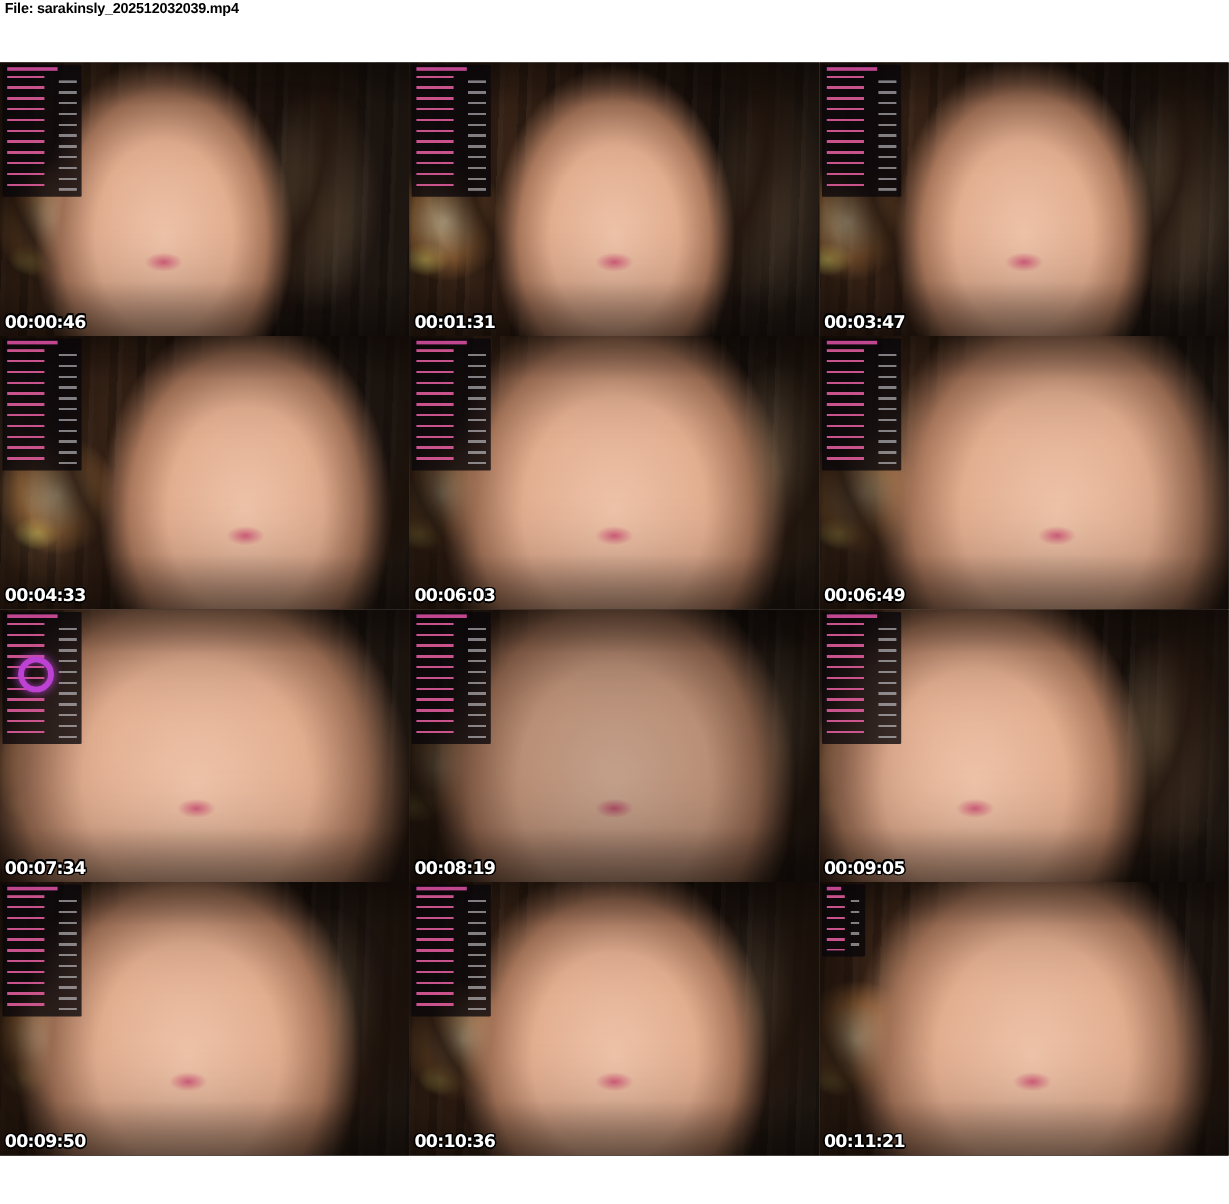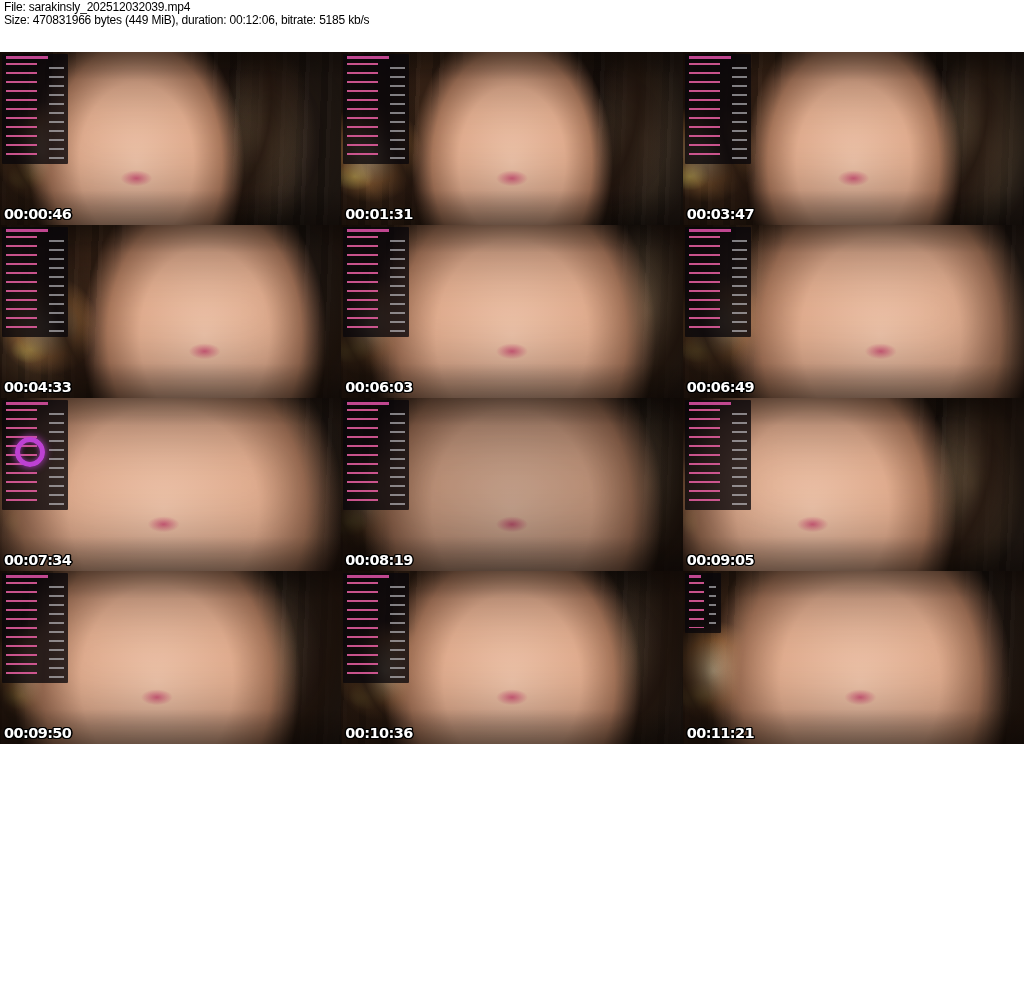--- a/index.html
+++ b/index.html
@@ -1,25 +1,25 @@
 <!DOCTYPE html>
 <html><head>
 <meta charset="utf-8">
 <style>
   * { margin:0; padding:0; box-sizing:border-box; }
   html,body { width:1024px; height:1003px; background:#ffffff; overflow:hidden;
               font-family:"Liberation Sans", sans-serif; }
 
   
   .header { height:52px; background:#ffffff; padding:1px 0 0 4px; }
-  .header .line { font-weight:normal; font-size:12px; line-height:12.6px;
+  .header .line { font-weight:bold; font-size:12px; line-height:12.6px;
                   color:#000; white-space:nowrap; letter-spacing:-0.2px; }
 
   
-  .grid { width:1024px; height:692px; display:grid;
+  .grid { width:1024px; height:911px; display:grid;
           grid-template-columns:repeat(3,1fr); grid-auto-rows:1fr; }
   .thumb { position:relative; overflow:hidden; background:#17100c; }
 
   
   .scene { position:absolute; inset:0;
     background:
       radial-gradient(ellipse 16px 8px at var(--fx) 73%, rgba(201,62,108,var(--lip,.75)), rgba(201,62,108,0) 100%),
       radial-gradient(ellipse var(--fw) var(--fh) at var(--fx) 64%, #eec3a9 0%, #e2ae90 38%, #aa785c 57%, rgba(58,35,24,0) 72%),
       radial-gradient(ellipse calc(var(--fw) * 1.45) calc(var(--fh) * 1.15) at var(--fx) 26%, rgba(40,25,16,0) 46%, rgba(36,22,14,.85) 62%, rgba(28,17,11,0) 80%),
       radial-gradient(circle 70px at var(--lx) 58%, rgba(255,236,190,var(--la)), rgba(248,170,92,calc(var(--la) * .55)) 45%, rgba(0,0,0,0) 72%),
@@ -56,21 +56,20 @@
   .ts { position:absolute; left:4px; bottom:3px; color:#fff; font-weight:bold;
         font-size:14.5px; font-family:"DejaVu Sans", sans-serif; letter-spacing:-0.6px;
         text-shadow:-1.3px 0 #000, 1.3px 0 #000, 0 -1.3px #000, 0 1.3px #000,
                     -1px -1px #000, 1px 1px #000, -1px 1px #000, 1px -1px #000; }
 </style>
 </head>
 <body>
 
 <div class="header">
   <div class="line">File: sarakinsly_202512032039.mp4</div>
-  <div class="line">Size: 470831966 bytes (449 MiB), duration: 00:12:06, bitrate: 5185 kb/s</div>
 </div>
 
 <div class="grid">
 
   <div class="thumb" style="--fx:40%;--fw:150px;--fh:210px;--lx:13%;--la:.95;--gx:78%;--ga:.45">
     <div class="scene"></div>
     <div class="ovl"></div>
     <div class="ts">00:00:46</div>
   </div>
 

